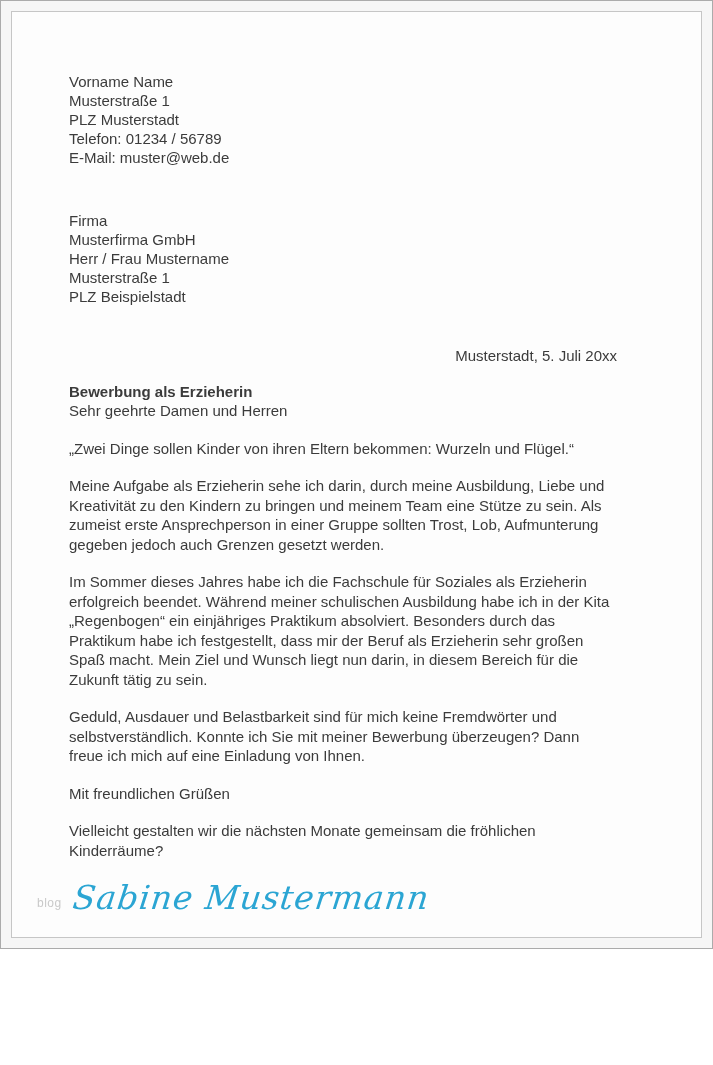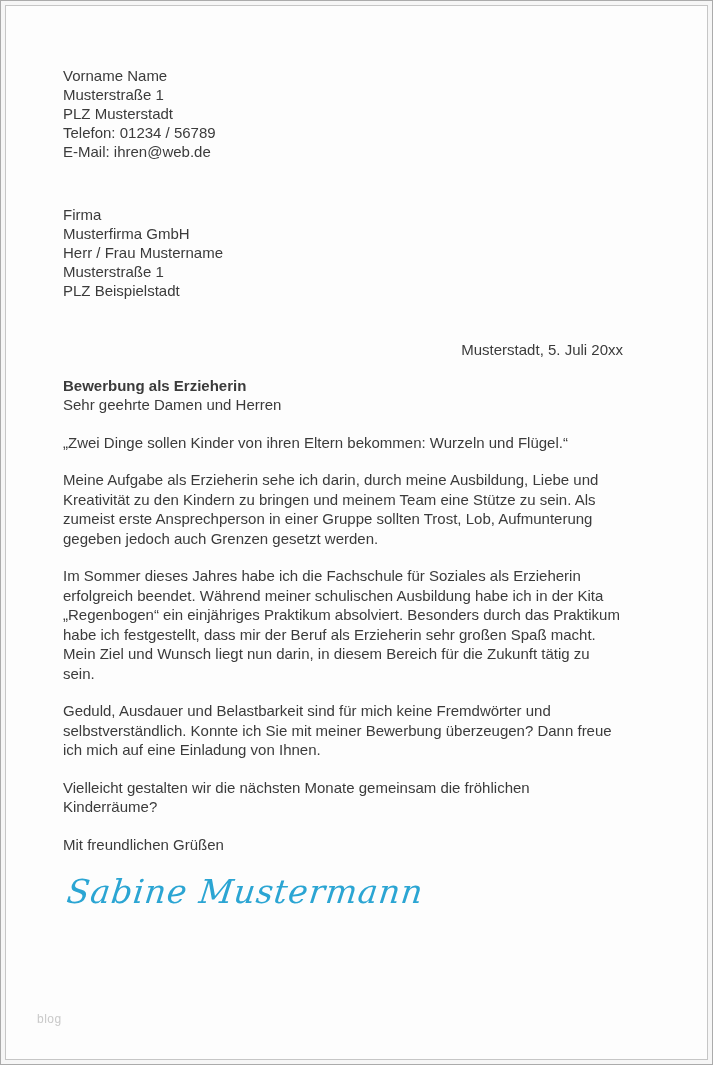--- a/index.html
+++ b/index.html
@@ -4,25 +4,25 @@
 <style>
   html, body {
     margin: 0;
     padding: 0;
     background: #ffffff;
     font-family: "Liberation Sans", "DejaVu Sans", sans-serif;
   }
   .page {
     position: relative;
     width: 713px;
-    height: 1065px;
+    height: 949px;
     box-sizing: border-box;
     background: #f6f6f6;
     border: 1px solid #ababab;
-    padding: 4px;
+    padding: 10px;
     overflow: hidden;
   }
   .sheet {
     position: relative;
     box-sizing: border-box;
     width: 100%;
     height: 100%;
     background: #fdfdfd;
     border: 1px solid #c6c6c6;
     padding: 60px 84px 0 57px;
@@ -76,21 +76,21 @@
 <body>
 
 <div class="page">
   <div class="sheet">
 
     <div class="addr-block sender">
       <div>Vorname Name</div>
       <div>Musterstraße 1</div>
       <div>PLZ Musterstadt</div>
       <div>Telefon: 01234 / 56789</div>
-      <div>E-Mail: ihren@web.de</div>
+      <div>E-Mail: muster@web.de</div>
     </div>
 
     <div class="addr-block recipient">
       <div>Firma</div>
       <div>Musterfirma GmbH</div>
       <div>Herr / Frau Mustername</div>
       <div>Musterstraße 1</div>
       <div>PLZ Beispielstadt</div>
     </div>
 
@@ -98,22 +98,22 @@
 
     <div class="subject">Bewerbung als Erzieherin</div>
 
     <p class="body-par salutation">Sehr geehrte Damen und Herren</p>
 
     <p class="body-par">„Zwei Dinge sollen Kinder von ihren Eltern bekommen: Wurzeln und Flügel.“</p>
 
     <p class="body-par">Meine Aufgabe als Erzieherin sehe ich darin, durch meine Ausbildung, Liebe und Kreativität zu den Kindern zu bringen und meinem Team eine Stütze zu sein. Als zumeist erste Ansprechperson in einer Gruppe sollten Trost, Lob, Aufmunterung gegeben jedoch auch Grenzen gesetzt werden.</p>
     <p class="body-par">Im Sommer dieses Jahres habe ich die Fachschule für Soziales als Erzieherin erfolgreich beendet. Während meiner schulischen Ausbildung habe ich in der Kita „Regenbogen“ ein einjähriges Praktikum absolviert. Besonders durch das Praktikum habe ich festgestellt, dass mir der Beruf als Erzieherin sehr großen Spaß macht. Mein Ziel und Wunsch liegt nun darin, in diesem Bereich für die Zukunft tätig zu sein.</p>
     <p class="body-par">Geduld, Ausdauer und Belastbarkeit sind für mich keine Fremdwörter und selbstverständlich. Konnte ich Sie mit meiner Bewerbung überzeugen? Dann freue ich mich auf eine Einladung von Ihnen.</p>
+    <p class="body-par closing">Mit freundlichen Grüßen</p>
+
     <p class="body-par">Vielleicht gestalten wir die nächsten Monate gemeinsam die fröhlichen Kinderräume?</p>
-
-    <p class="body-par closing">Mit freundlichen Grüßen</p>
 
     <div class="signature">Sabine Mustermann</div>
 
   </div>
 
   <div class="watermark">blog</div>
 </div>
 
 </body></html>

